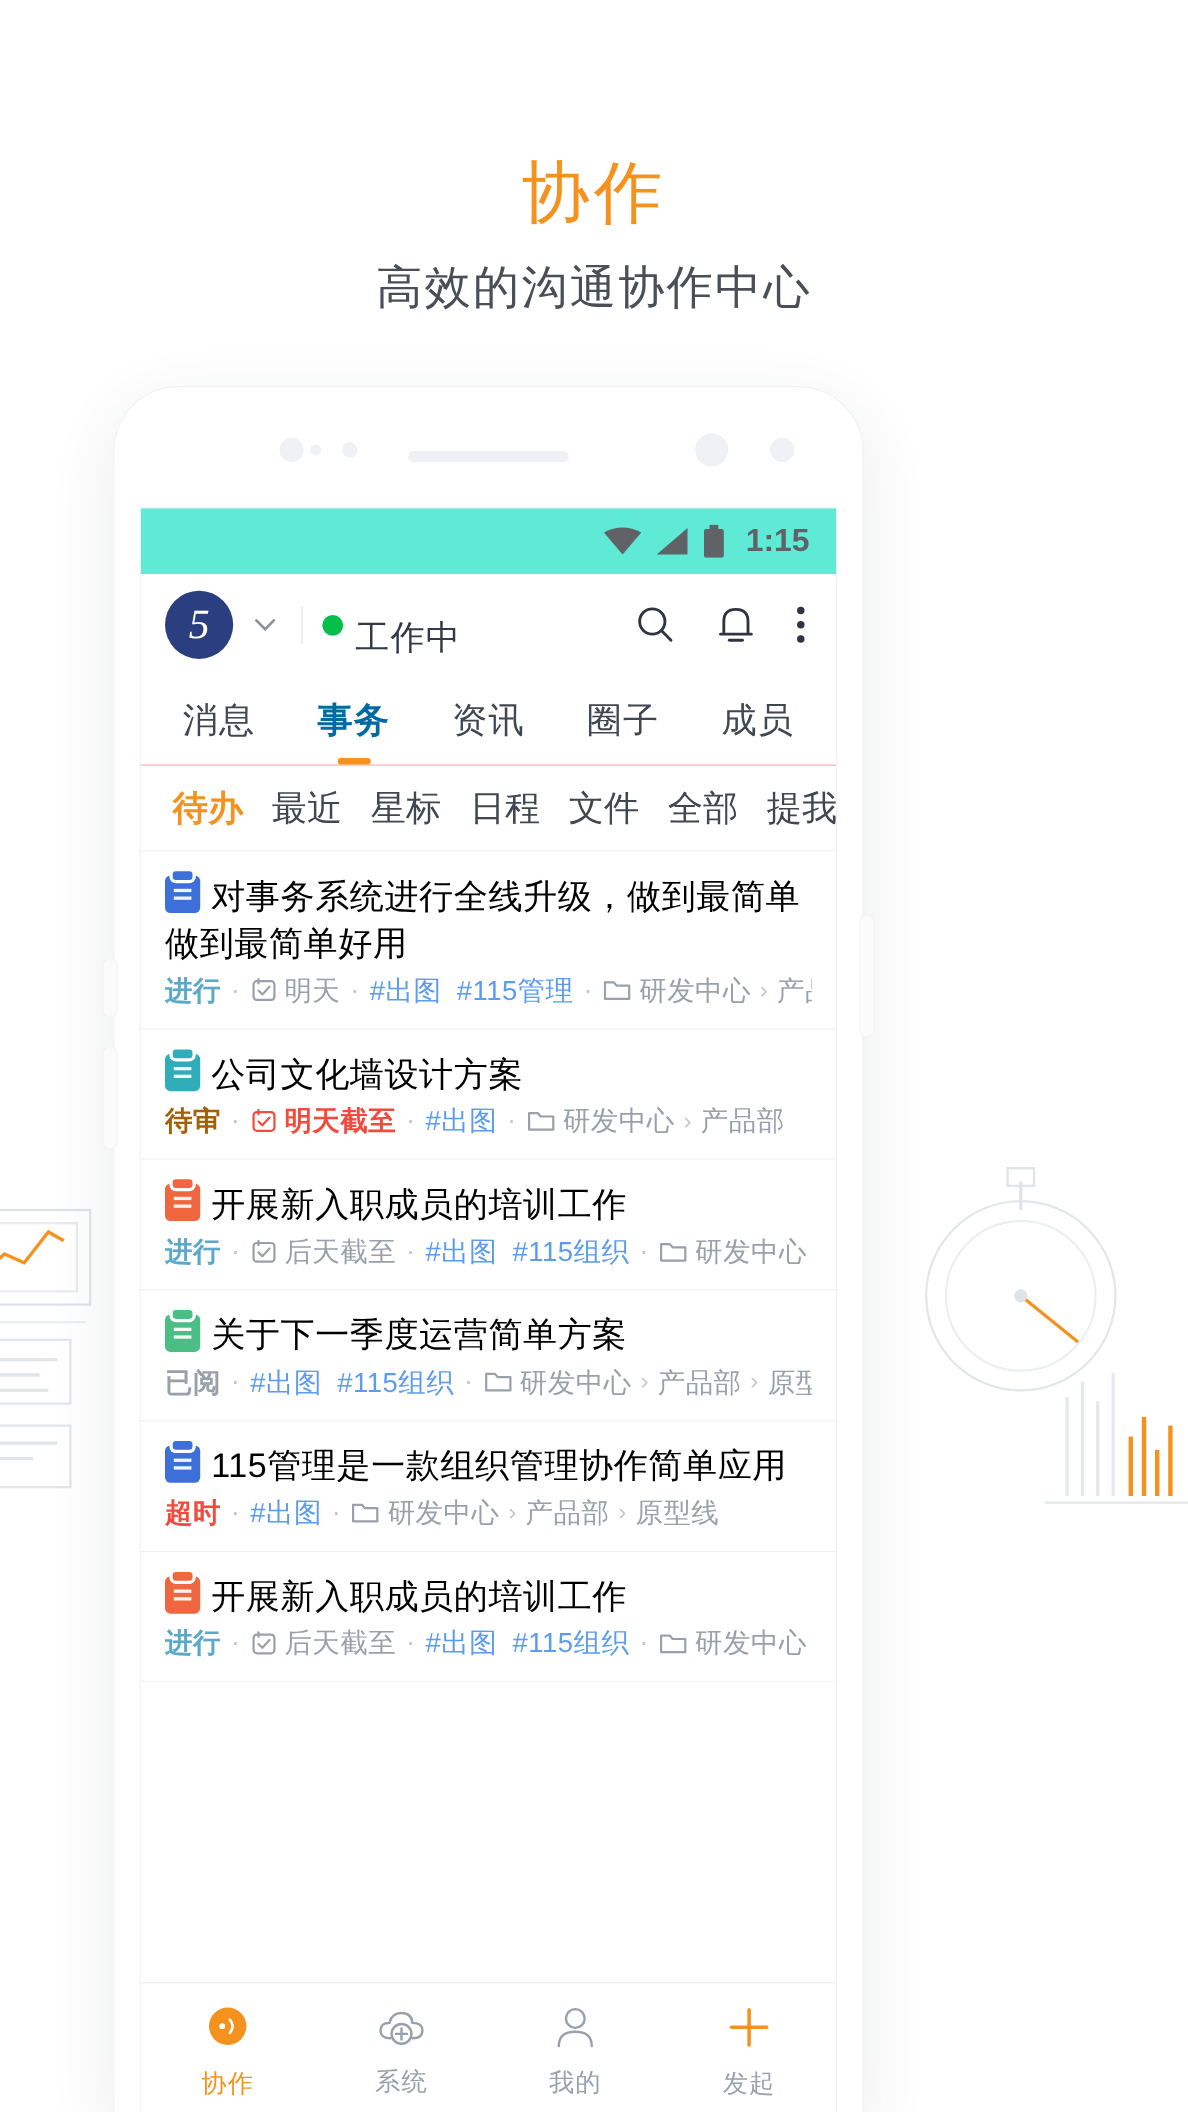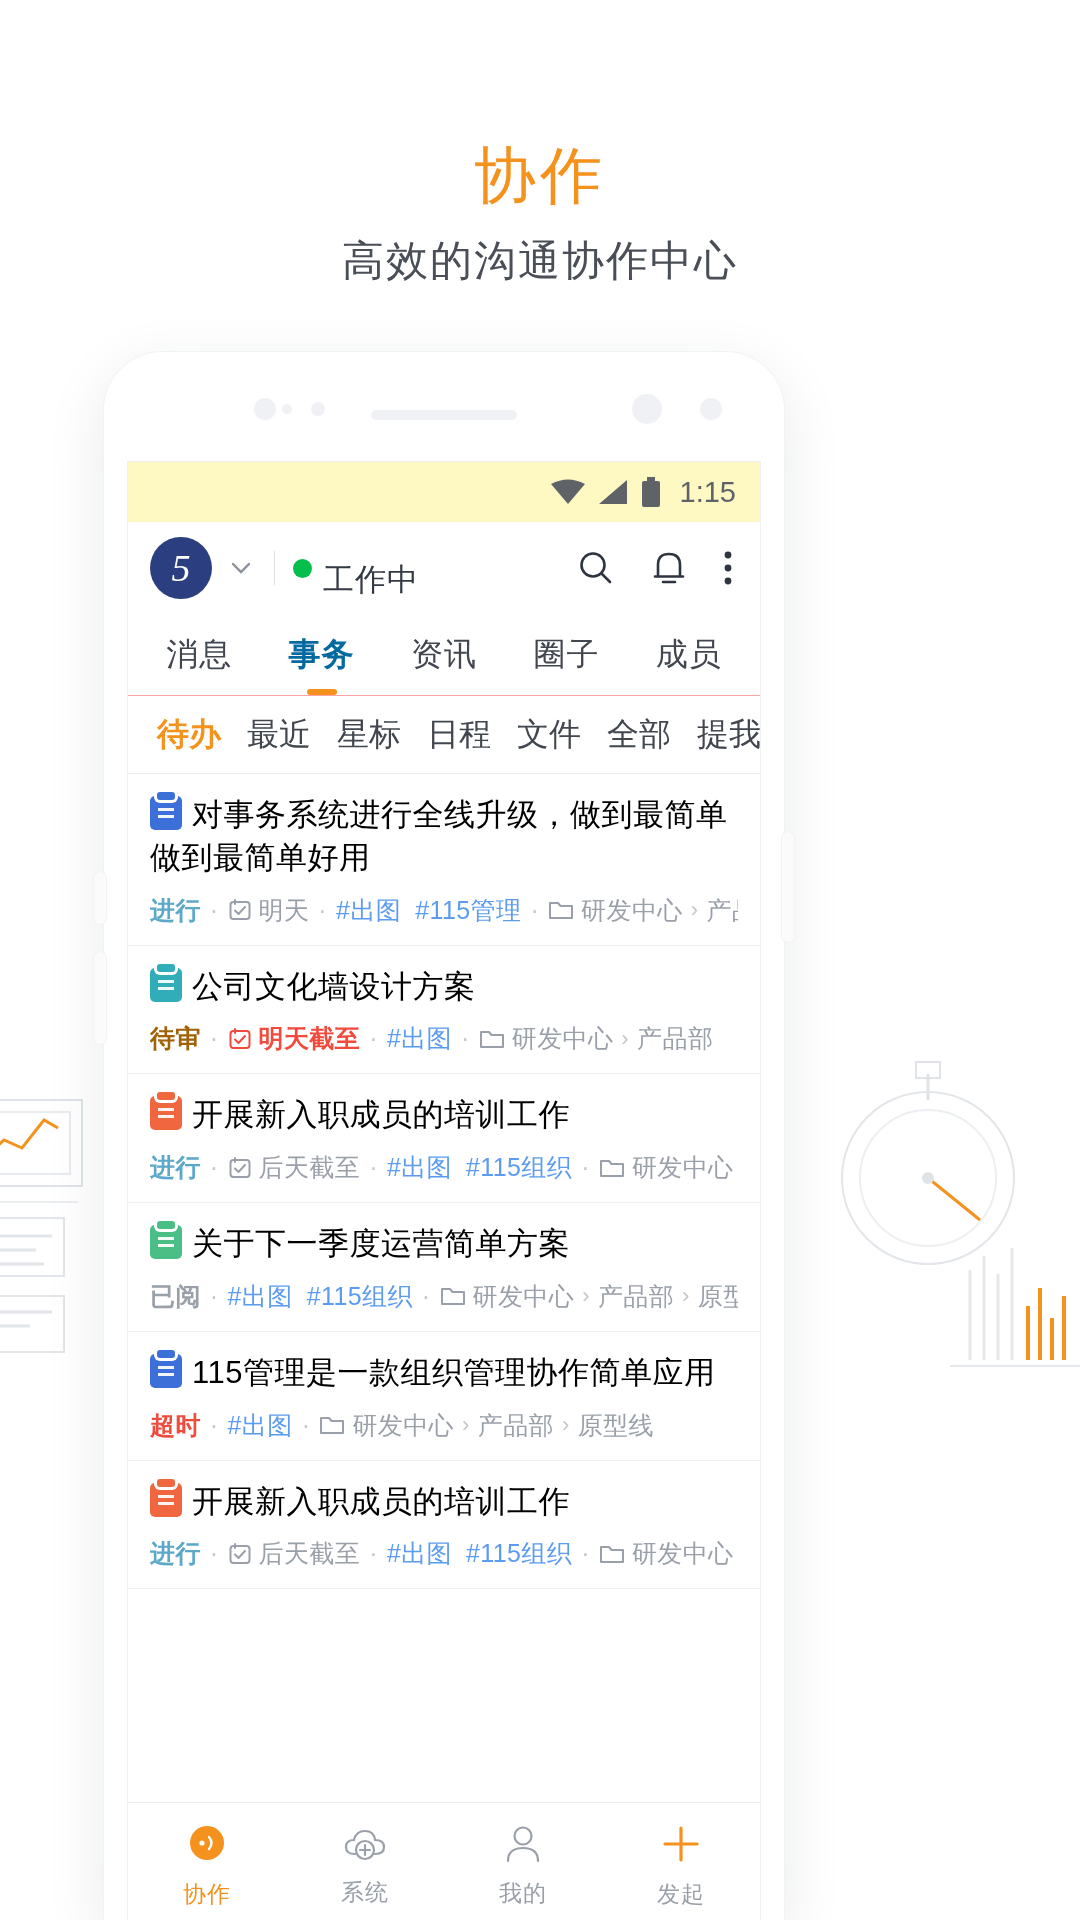--- a/index.html
+++ b/index.html
@@ -68,21 +68,22 @@
     position: absolute; left: 24px; top: 110px;
     width: 632px; height: 1458px;
     background: #ffffff; overflow: hidden;
     box-shadow: 0 0 0 1px #eef0f2;
   }
 
   
   .statusbar {
     height: 60px; display: flex; align-items: center;
     justify-content: flex-end; padding: 0 24px; gap: 13px;
-    background: #fef9c3;
+    background: #5eead4;
+    font-weight: bold;
   }
   .st-icon { display: block; }
   .st-time { font-size: 29px; color: #5f6368; letter-spacing: 0px; margin-left: 6px; }
 
   
   .appbar {
     height: 92px; display: flex; align-items: center; padding: 0 22px;
     background: #fff;
   }
   .avatar {
@@ -148,21 +149,21 @@
     content: ""; position: absolute; left: 7px; top: -4px;
     width: 18px; height: 8px; border-radius: 3px; background: inherit;
     box-shadow: 0 0 0 3px #fff;
   }
   .t-ico::after {
     content: ""; position: absolute; left: 8px; top: 12px;
     width: 16px; height: 3px; background: rgba(255,255,255,0.92);
     box-shadow: 0 7px 0 rgba(255,255,255,0.92);
   }
   .meta {
-    margin-top: 14px; font-size: 25px; color: #9aa0a9;
+    margin-top: 4px; font-size: 25px; color: #9aa0a9;
     letter-spacing: 0.4px; white-space: nowrap; overflow: hidden;
     display: flex; align-items: center;
   }
   .meta span { display: inline-flex; align-items: center; }
   .m-state { font-weight: 700; }
   .m-sep { margin: 0 9px; color: #c2c7ce; }
   .m-tag { color: #5B9BF0; margin-right: 14px; }
   .m-tag.last { margin-right: 0; text-align: right; }
   .m-due { color: #9aa0a9; }
   .m-due.red { color: #F04B3C; font-weight: 700; }

